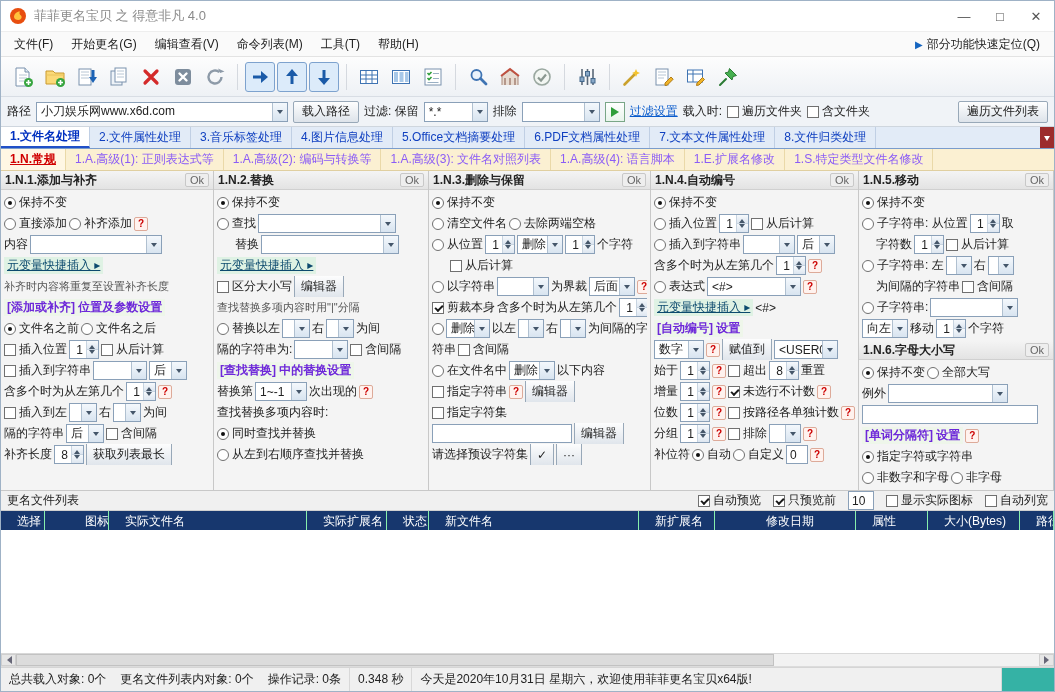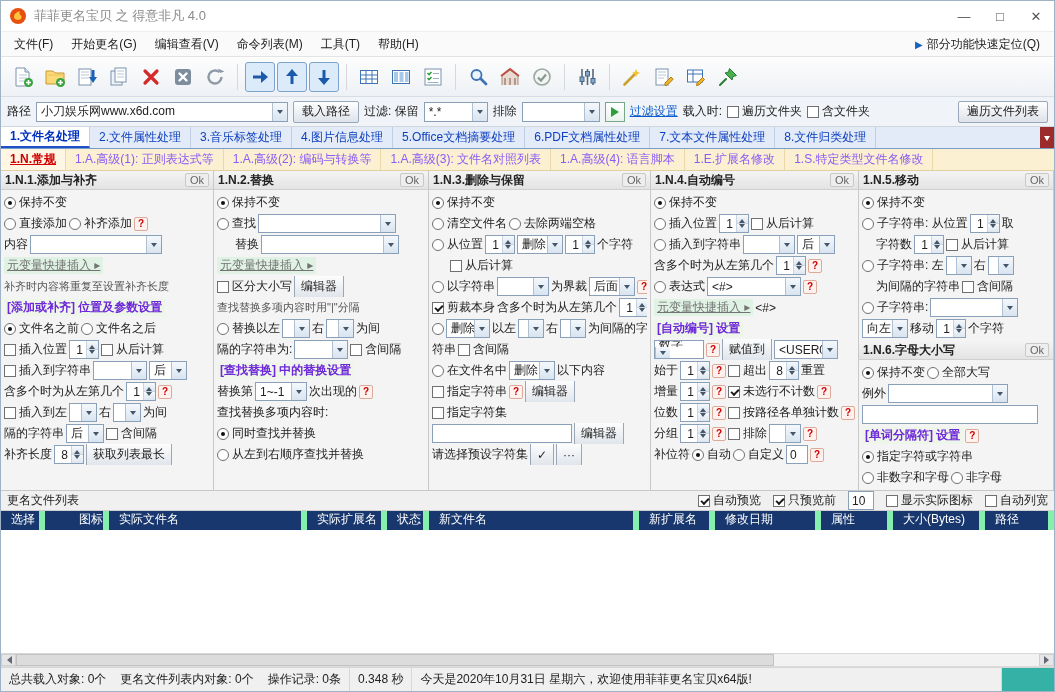--- a/index.html
+++ b/index.html
@@ -32,21 +32,21 @@
   .plabel{white-space:nowrap}
   .cmb{display:inline-flex;height:20px;border:1px solid #8aa0b8;background:#fff;align-items:stretch;flex:none;overflow:hidden}
   .cmb .v{padding:1px 4px;flex:1;white-space:nowrap;overflow:hidden;display:flex;align-items:center}
   .cmb .d{width:15px;background:linear-gradient(#f4f8fc,#d8e4f0);border-left:1px solid #b0c0d0;display:flex;align-items:center;justify-content:center;flex:none}
   .cmb .d::after{content:"";border:3.5px solid transparent;border-top:4.5px solid #44566a;margin-top:4px}
   .pbtn,.sbtn{height:22px;padding:1px 8px;border:1px solid #98a8b8;background:linear-gradient(#fefefe,#dde3ea);border-radius:2px;display:inline-flex;align-items:center;white-space:nowrap;flex:none}
   .sbtn{height:19px;padding:12px 6px;font-size:12px}
   .play{width:20px;height:20px;border:1px solid #79a687;background:linear-gradient(#ffffff,#e8f4ec);display:inline-flex;align-items:center;flex:none}
   .ptri{width:0;height:0;border:5px solid transparent;border-left:8px solid #2f9e3a;margin-left:5px}
   .blue-link{color:#0b5ccc;text-decoration:underline;white-space:nowrap}
-  .green-link{color:#737373;background:#dff2e4;text-decoration:underline;padding:0 3px;white-space:nowrap}
+  .green-link{color:#0c4a6e;background:#dff2e4;text-decoration:underline;padding:0 3px;white-space:nowrap}
   .opt{display:inline-flex;align-items:center;gap:3px;white-space:nowrap}
   .chk{width:12px;height:12px;border:1px solid #707070;background:#fff;position:relative;flex:none}
   .chk.c::after{content:"";position:absolute;left:2px;top:2px;width:6px;height:3px;border-left:2px solid #1a1a1a;border-bottom:2px solid #1a1a1a;transform:rotate(-45deg)}
   .rad{width:12px;height:12px;border:1px solid #707070;border-radius:50%;background:#fff;position:relative;flex:none}
   .rad.c::after{content:"";position:absolute;left:3px;top:3px;width:4px;height:4px;border-radius:50%;background:#111}
   .last{margin-left:auto}
 
   
   .mtabs{height:22px;display:flex;background:#e2ebf7;border-bottom:1px solid #7a9ccc;align-items:stretch;flex:none}
   .mtab{padding:2px 9px;color:#1040c0;border-right:1px solid #c0cfe4;display:flex;align-items:center;white-space:nowrap}
@@ -82,21 +82,21 @@
   .spin .arrs div.dn::after{bottom:1px;border-top:4px solid #46576a}
   .tinput{height:19px;border:1px solid #8aa0b8;background:#fff;padding:0 3px;display:inline-flex;align-items:center;flex:none;overflow:hidden}
   .pgap{display:inline-block;flex:none}
 
   
   .flbar{height:20px;display:flex;align-items:center;padding:0 6px;gap:14px;background:#f0f0f0;border-bottom:1px solid #d0d0d0;flex:none}
   .flops{margin-left:auto;display:flex;align-items:center;gap:12px}
 
   
   .thead{height:19px;display:flex;background:#17376e;color:#fff;flex:none;overflow:hidden}
-  .th{padding:2px 10px;border-right:6px solid #86efac;overflow:hidden;white-space:nowrap;display:flex;align-items:flex-end;flex:none}
+  .th{padding:2px 16px;border-right:1px solid #86efac;overflow:hidden;white-space:nowrap;display:flex;align-items:flex-start;flex:none}
   .tbody{flex:1;background:#fff;border-bottom:1px solid #d8d8d8;min-height:0}
 
   
   .hscroll{height:13px;background:#f2f2f2;display:flex;align-items:stretch;flex:none;border-bottom:1px solid #dcdcdc}
   .harrow{width:15px;background:#e6e6e6;border:1px solid #cfcfcf;display:flex;align-items:center;justify-content:center;flex:none}
   .harrow.left::after{content:"";border:4px solid transparent;border-right:5px solid #667;margin-right:3px}
   .harrow.right::after{content:"";border:4px solid transparent;border-left:5px solid #667;margin-left:3px}
   .hthumb{width:72%;background:#dcdcdc;border:1px solid #c2c2c2;flex:none}
   .htrack{flex:1}
 
@@ -799,21 +799,21 @@
               <span class="help">?</span>
             </div>
             <div class="prow">
               <span class="green-link">元变量快捷插入 ▸</span>
               <span class="t-text">&lt;#&gt;</span>
             </div>
             <div class="prow">
               <span class="t-green">[自动编号] 设置</span>
             </div>
             <div class="prow">
-              <span class="cmb" style="width: 50px; height: 19px; flex-direction: column;">
+              <span class="cmb" style="width: 50px; height: 19px;">
                 <span class="v">数字</span>
                 <span class="d"></span>
               </span>
               <span class="help">?</span>
               <span class="sbtn">赋值到</span>
               <span class="cmb" style="width: 64px; height: 19px;">
                 <span class="v">&lt;USER0&gt;</span>
                 <span class="d"></span>
               </span>
             </div>
@@ -1095,21 +1095,21 @@
       </div>
       <div class="th" style="width: 42px;">
         <span>状态</span>
       </div>
       <div class="th" style="width: 210px;">
         <span>新文件名</span>
       </div>
       <div class="th" style="width: 76px;">
         <span>新扩展名</span>
       </div>
-      <div class="th" style="width: 106px;">
+      <div class="th" style="width: 106px; margin-left: 35px;">
         <span>修改日期</span>
       </div>
       <div class="th" style="width: 72px;">
         <span>属性</span>
       </div>
       <div class="th" style="width: 92px;">
         <span>大小(Bytes)</span>
       </div>
       <div class="th" style="flex: 1 1 0%;">
         <span>路径</span>

